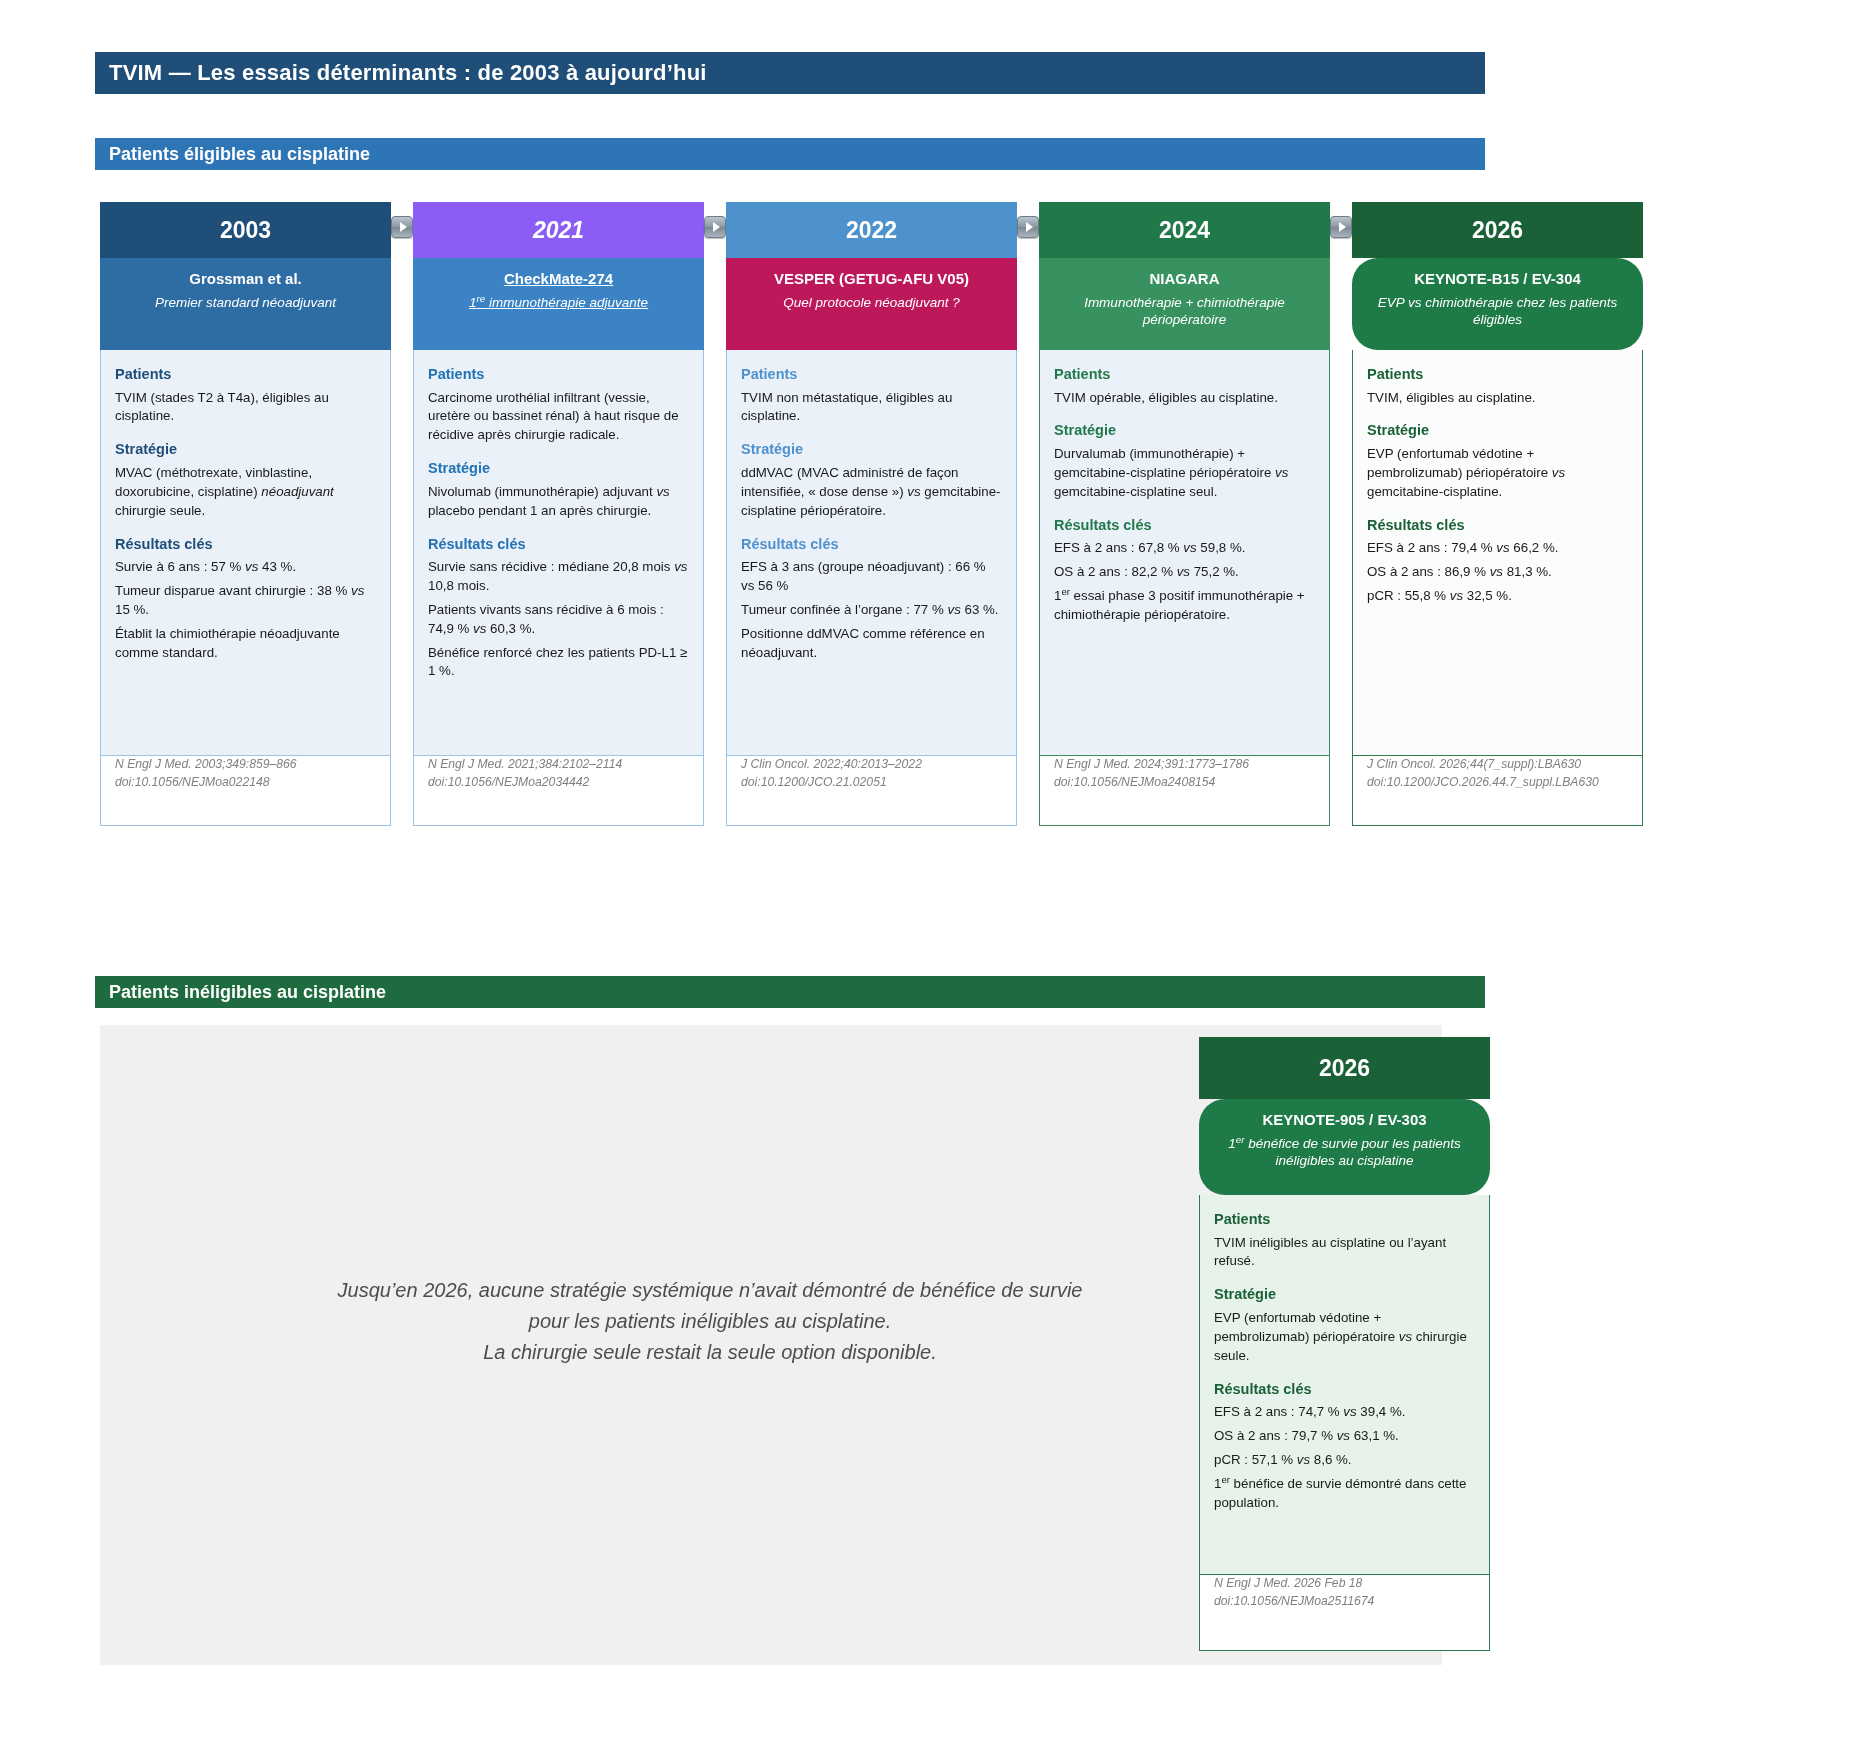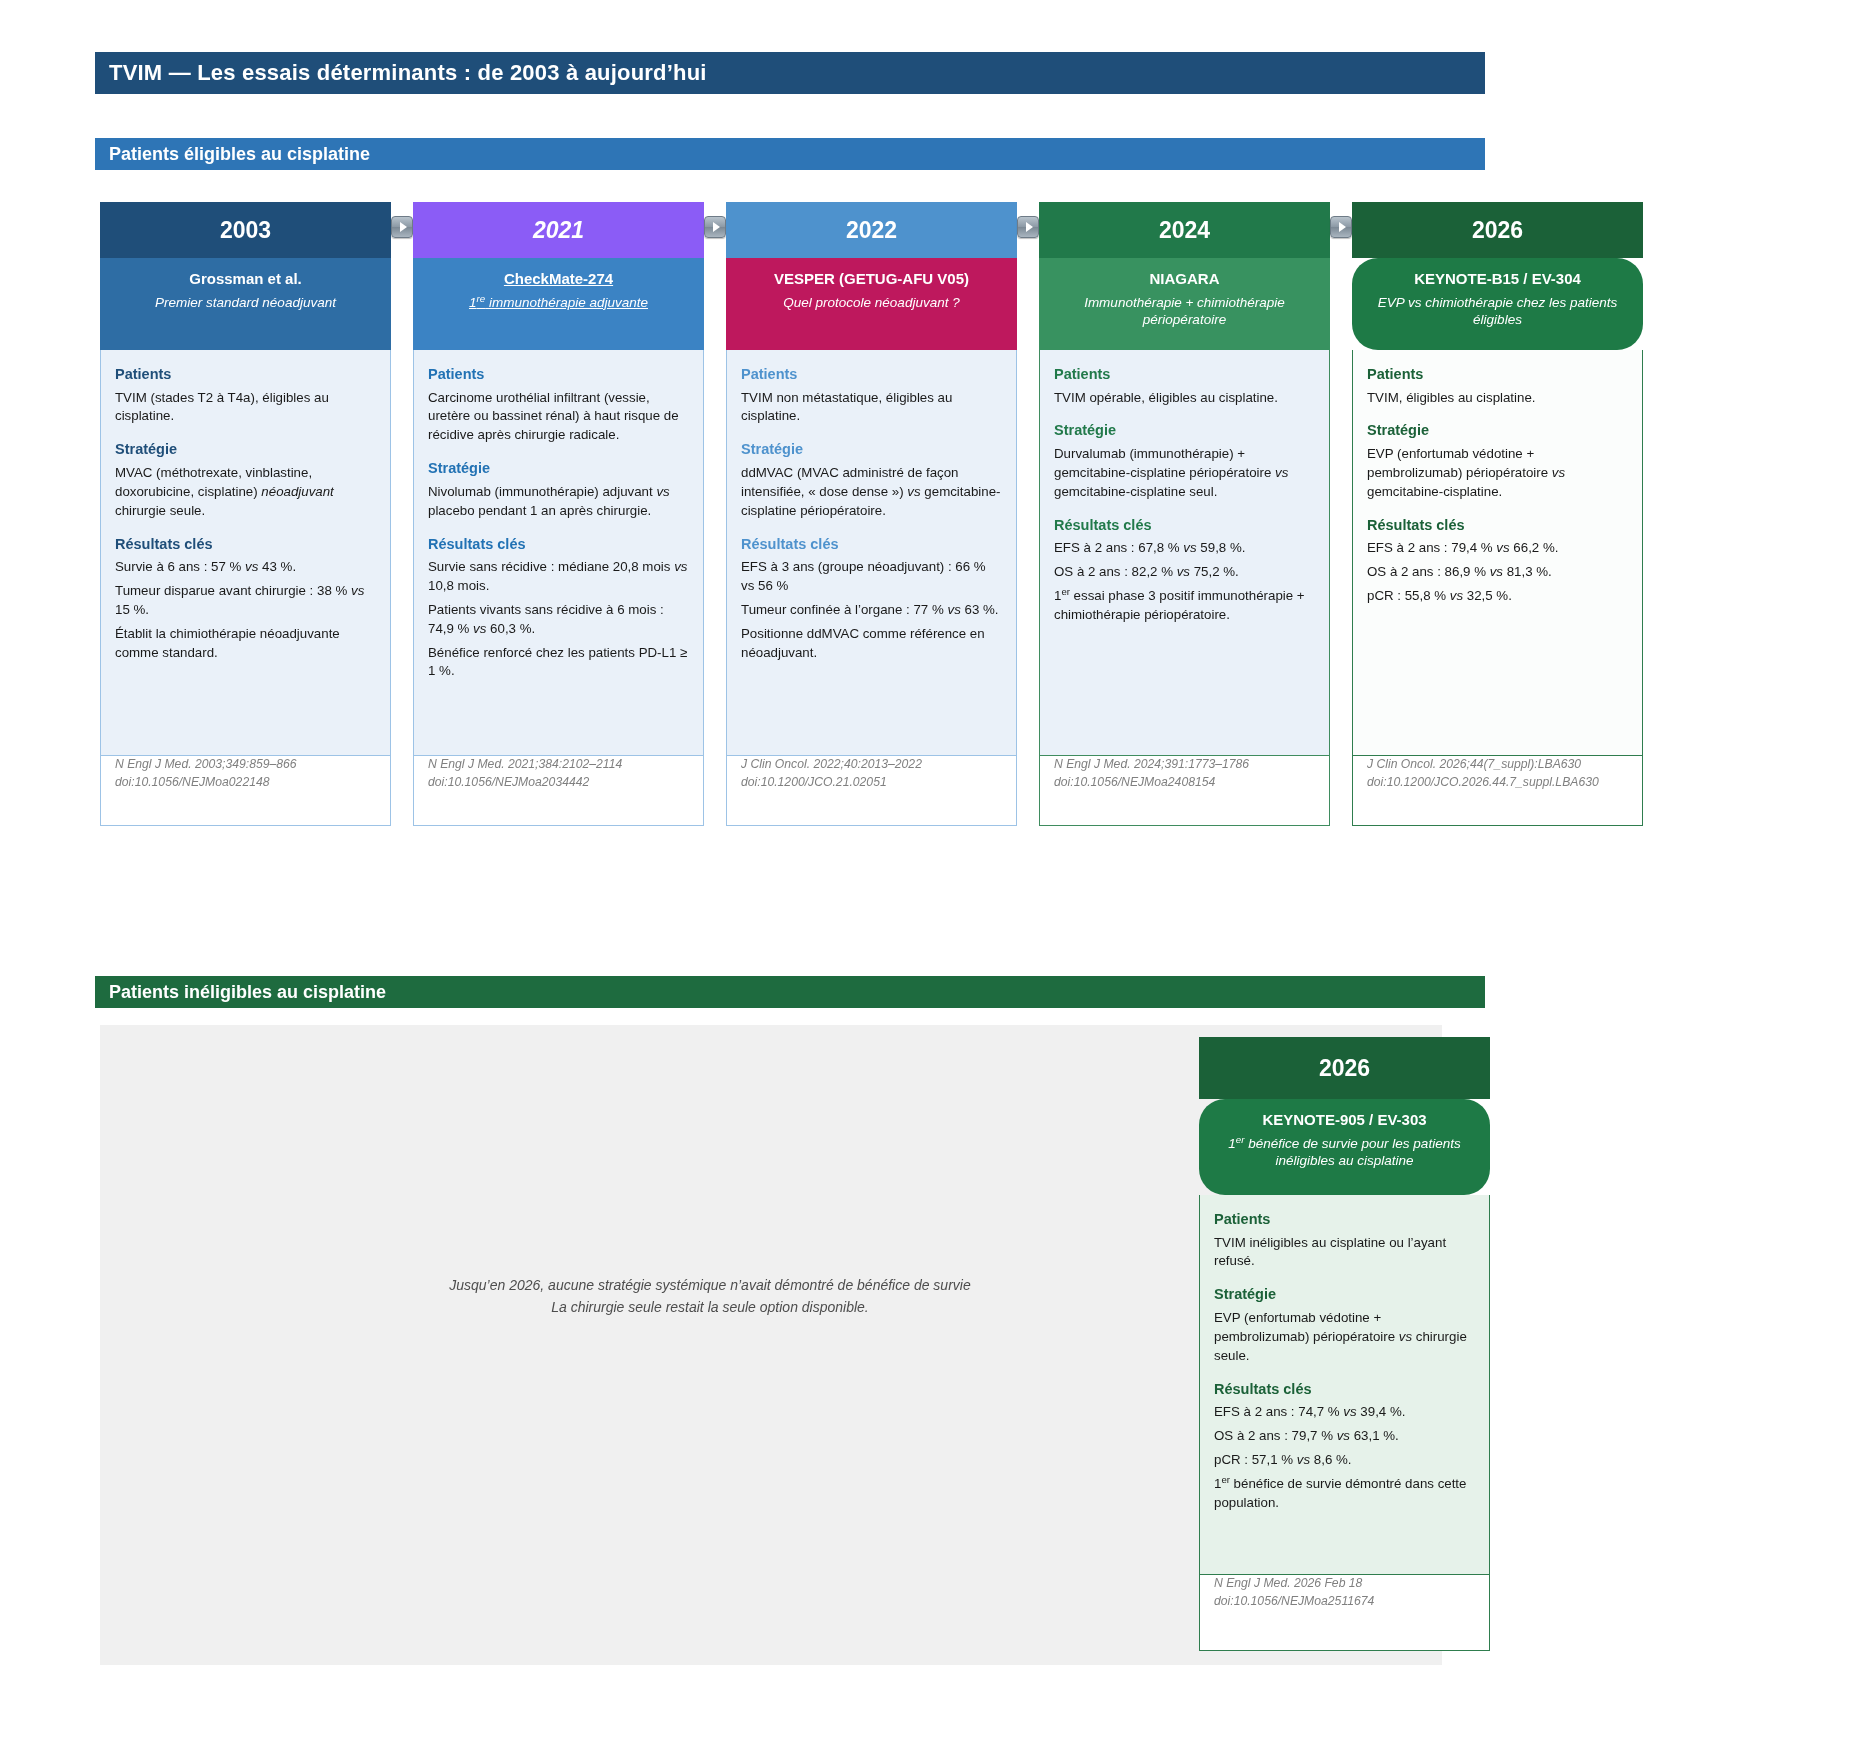--- a/index.html
+++ b/index.html
@@ -173,21 +173,21 @@
     position: absolute;
     left: 0; top: 0;
     width: 1342px; height: 640px;
     background: #f0f0f0;
   }
   .bottom-note-text {
     position: absolute;
     left: 110px; top: 250px;
     width: 1000px;
     text-align: center;
-    font-size: 14px;
+    font-size: 20px;
     font-style: italic;
     color: #4d4d4d;
     line-height: 1.55;
   }
   .bottom-card {
     position: absolute;
     right: 0; top: 12px;
     width: 291px;
   }
   .bottom-card .card-year { height: 62px; }
@@ -347,20 +347,21 @@
   </div>
 
 </div>
 
 <div class="section-banner" id="banner-ineligible">Patients inéligibles au cisplatine</div>
 
 <div class="bottom-wrap">
   <div class="bottom-note">
     <div class="bottom-note-text">
       <div>Jusqu’en 2026, aucune stratégie systémique n’avait démontré de bénéfice de survie</div>
+      <div>pour les patients inéligibles au cisplatine.</div>
       <div>La chirurgie seule restait la seule option disponible.</div>
     </div>
   </div>
 
   <div class="bottom-card card v-dgreen">
     <div class="card-year">2026</div>
     <div class="card-head">
       <div class="card-name">KEYNOTE-905 / EV-303</div>
       <div class="card-sub">1<sup>er</sup> bénéfice de survie pour les patients inéligibles au cisplatine</div>
     </div>

